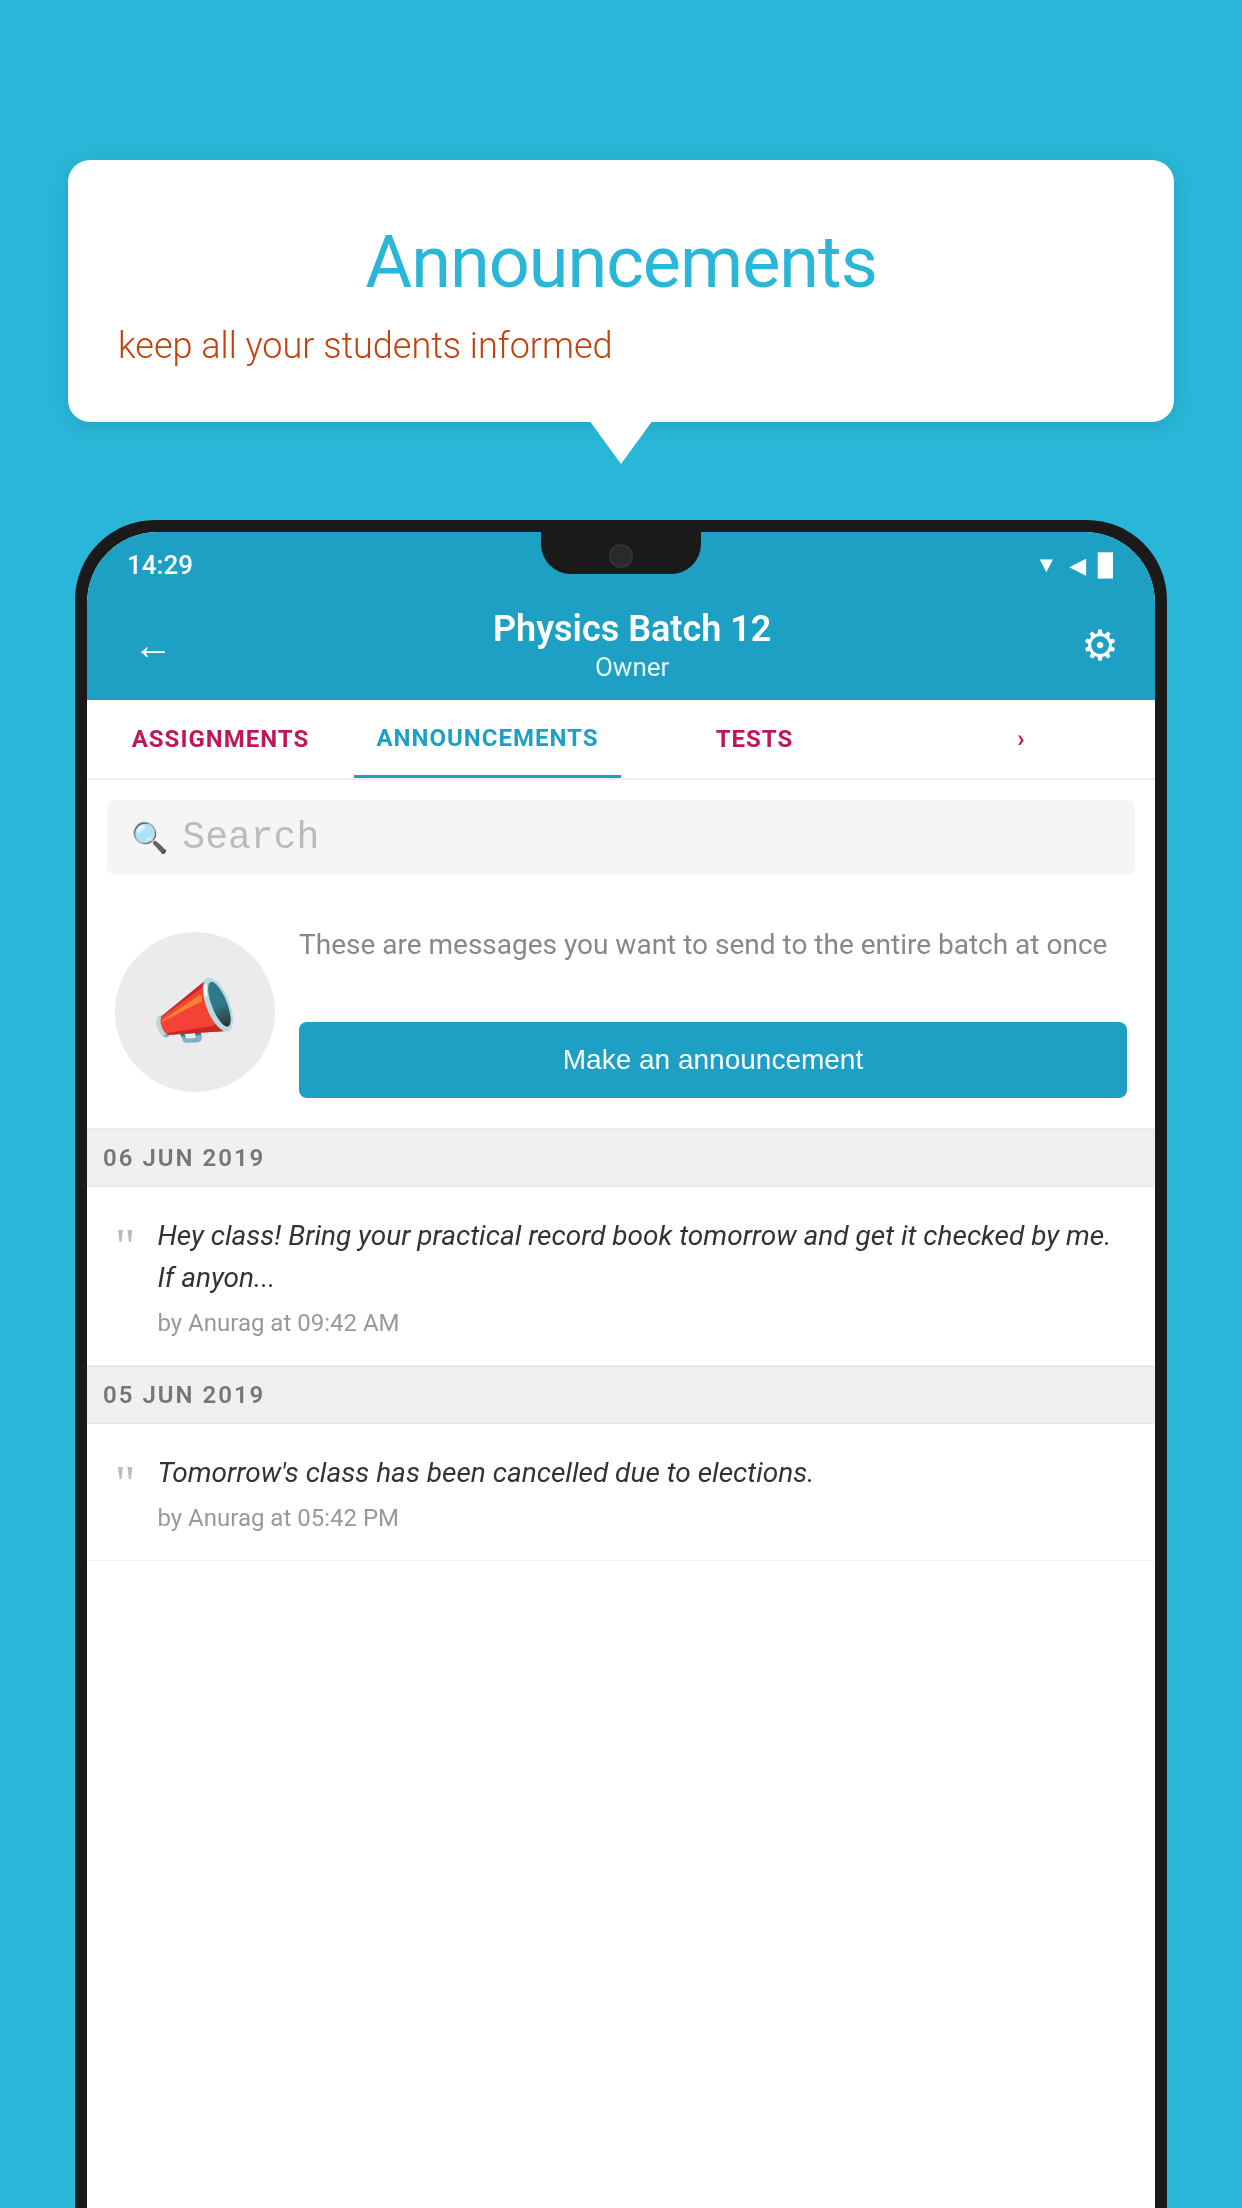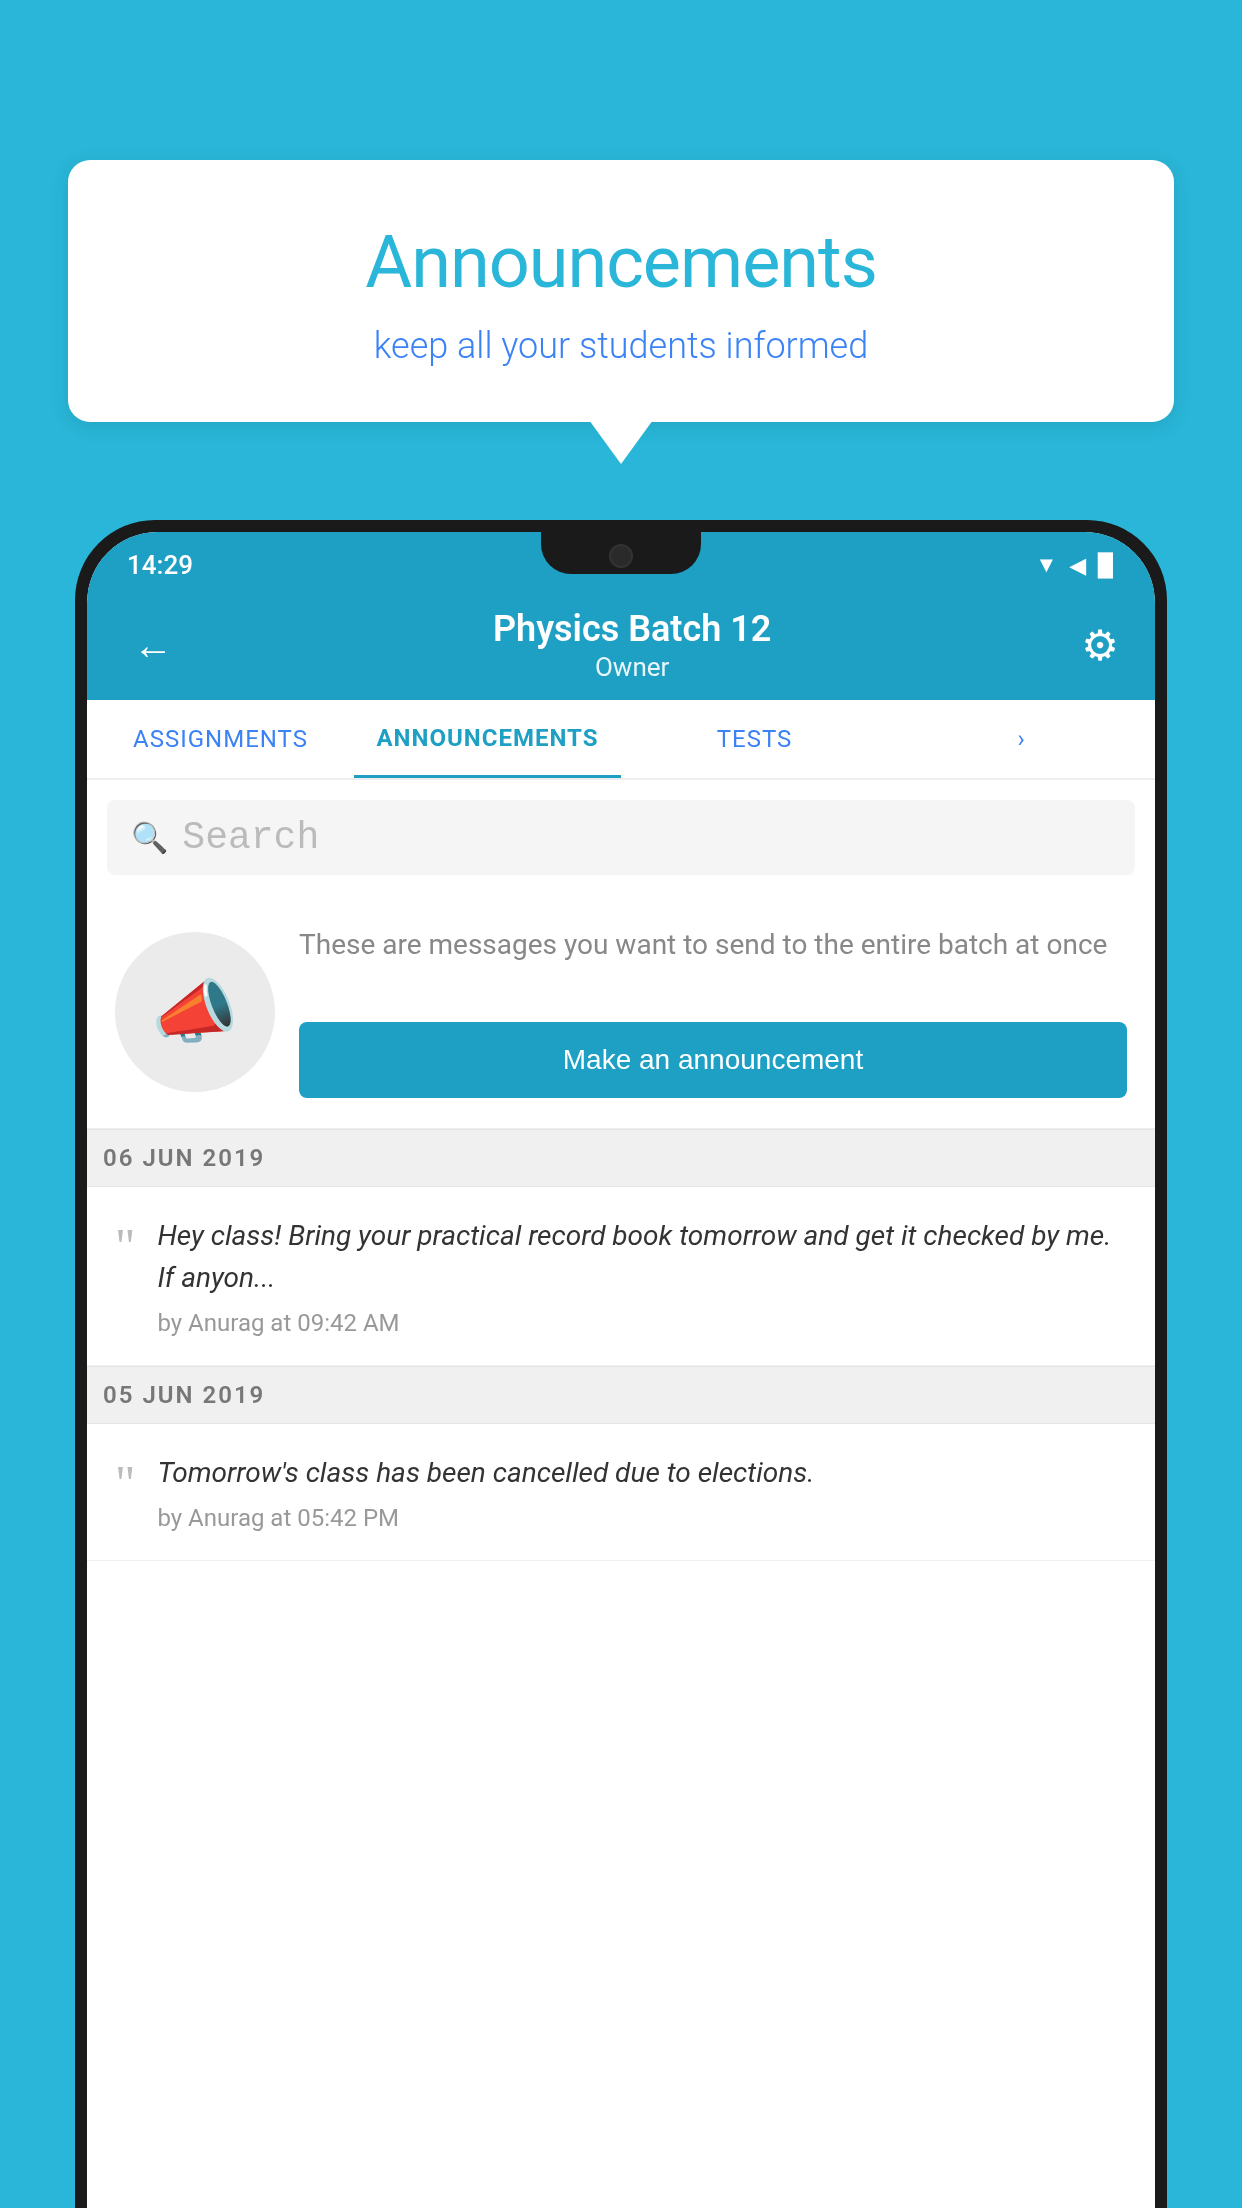--- a/index.html
+++ b/index.html
@@ -46,22 +46,21 @@
     .speech-bubble-title {
       text-align: center;
       color: #29b6d8;
       font-size: 72px;
       font-weight: 400;
       letter-spacing: -1px;
       margin-bottom: 20px;
     }
 
     .speech-bubble-subtitle {
-      text-align: center;
-      color: #3b82f6;
+      color: #c2410c;
       font-size: 36px;
       font-weight: 300;
     }
 
     
     .phone-frame {
       position: absolute;
       top: 520px;
       left: 75px;
       right: 75px;
@@ -195,22 +194,22 @@
       border-bottom: 2px solid #eee;
       height: 80px;
     }
 
     .tab {
       flex: 1;
       display: flex;
       align-items: center;
       justify-content: center;
       font-size: 24px;
-      font-weight: 400;
-      color: #3b82f6;
+      font-weight: 700;
+      color: #be185d;
       cursor: pointer;
       letter-spacing: 1px;
     }
 
     .tab.active {
       color: #1e9fc4;
       border-bottom: 3px solid #1e9fc4;
       font-weight: 700;
     }
 

